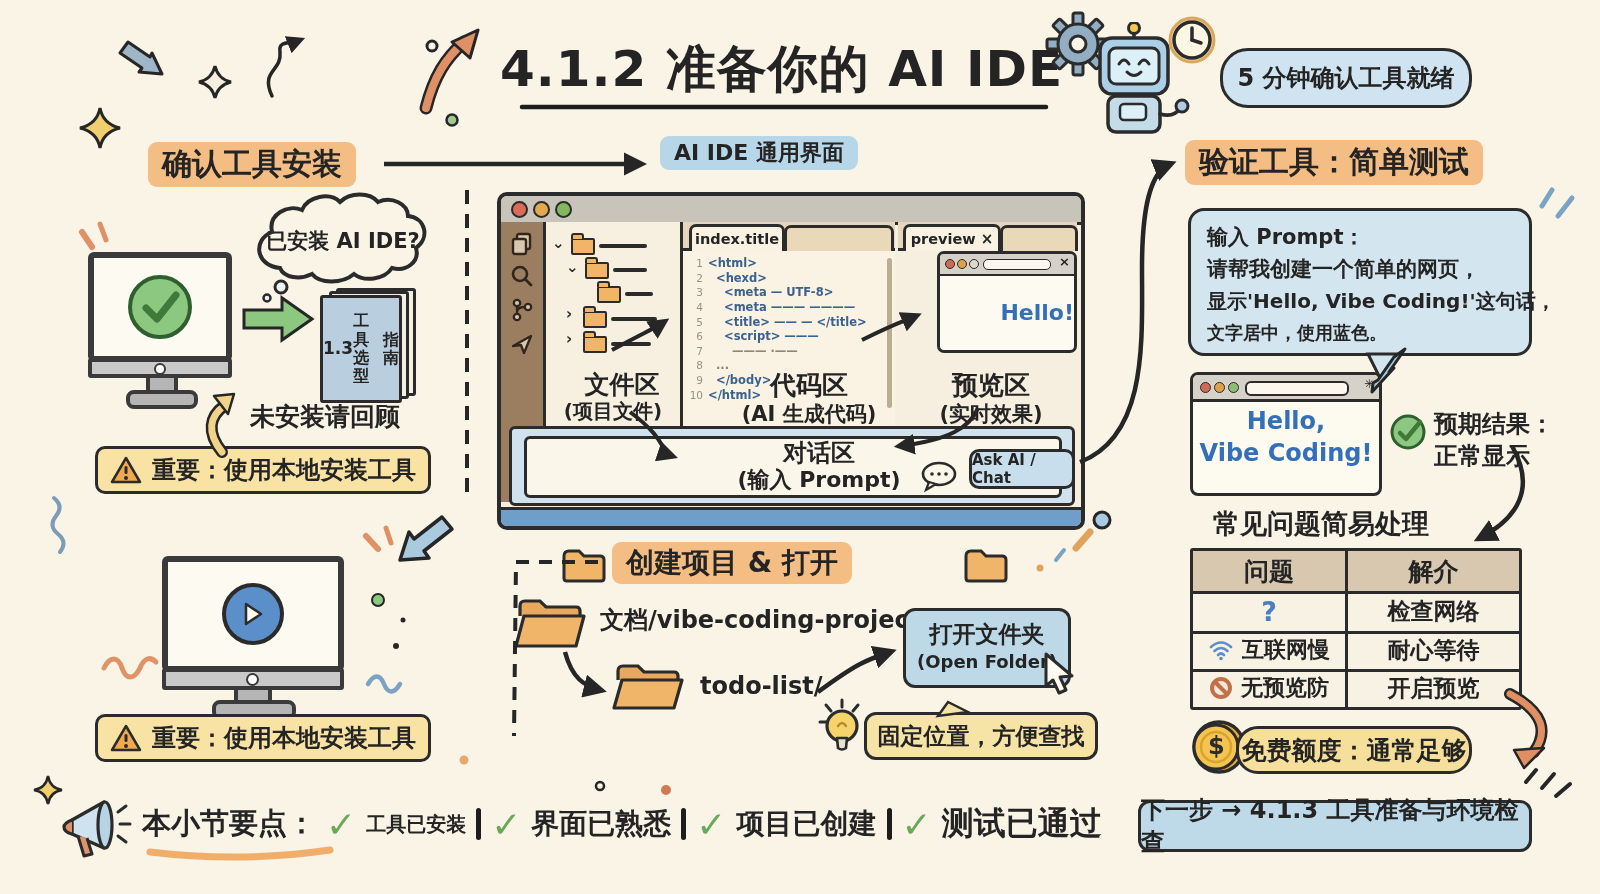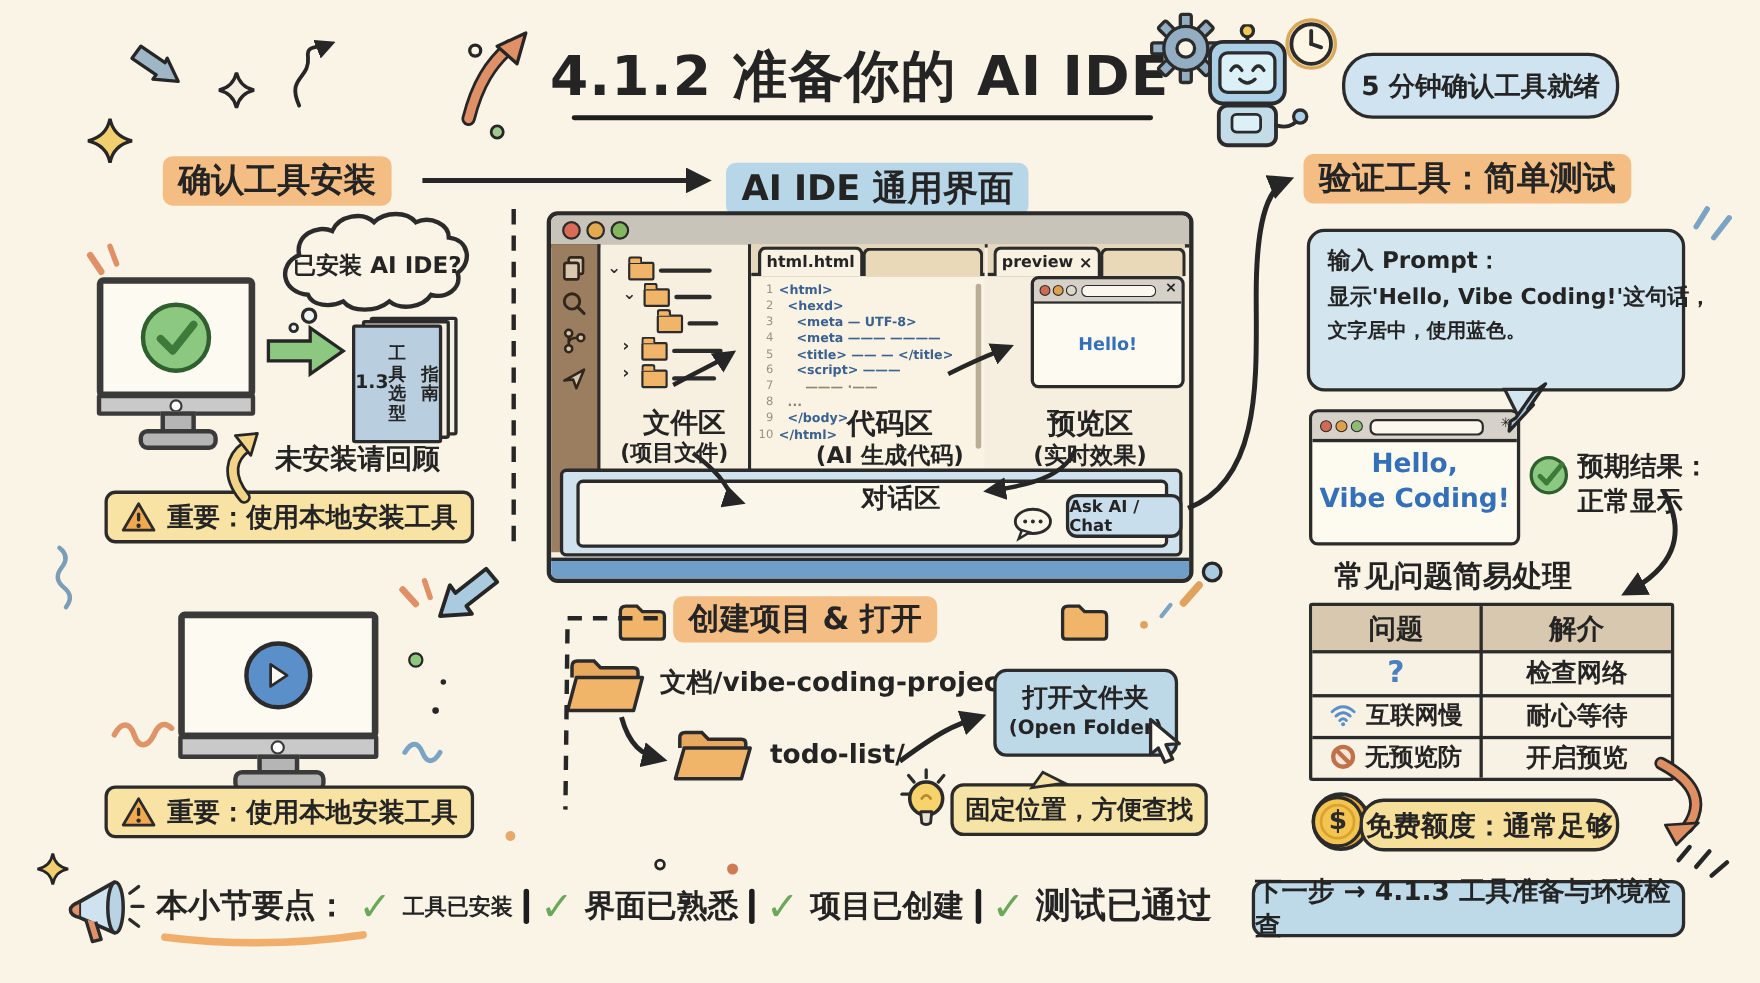--- a/index.html
+++ b/index.html
@@ -90,21 +90,21 @@
     <circle cx="26" cy="26" r="18" fill="#fdf6e3" stroke="#2b2b2b" stroke-width="3.5"></circle>
     <line x1="26" y1="26" x2="26" y2="14" stroke="#2b2b2b" stroke-width="3.5" stroke-linecap="round"></line>
     <line x1="26" y1="26" x2="35" y2="29" stroke="#2b2b2b" stroke-width="3.5" stroke-linecap="round"></line>
   </svg>
 
   <div class="abs inkbox ctr" style="left:1220px;top:48px;width:246px;height:54px;background:#cfe4f0;border-radius:28px;font-size:24px;">
     <span>5 分钟确认工具就绪</span>
   </div>
 
   <div class="abs hl hl-orange" style="left:148px;top:142px;font-size:30px;">确认工具安装</div>
-  <div class="abs hl hl-blue" style="left:660px;top:148px;font-size:32px;">AI IDE 通用界面</div>
+  <div class="abs hl hl-blue" style="left:660px;top:136px;font-size:22px;">AI IDE 通用界面</div>
   <div class="abs hl hl-orange" style="left:1185px;top:140px;font-size:30px;">验证工具：简单测试</div>
 
   <div class="abs ctr" style="left:262px;top:224px;width:162px;height:34px;font-size:21px;">
     <span>已安装 AI IDE?</span>
   </div>
 
   <div class="abs mon-frame ctr" style="left:88px;top:252px;width:132px;height:98px;">
     <svg width="72" height="72" viewBox="0 0 72 72">
       <circle cx="36" cy="36" r="30" fill="#8cc87f" stroke="#2f5f2f" stroke-width="4"></circle>
       <path d="M22,37 L33,48 L52,24" fill="none" stroke="#3e7a3a" stroke-width="7" stroke-linecap="round" stroke-linejoin="round"></path>
@@ -225,21 +225,21 @@
       <div class="tfolder" style="left:37px;top:114px;"></div>
       <div class="tdash" style="left:65px;top:120px;width:40px;"></div>
 
       <div class="abs zone-label-1" style="left:0;top:146px;width:152px;">文件区</div>
       <div class="abs zone-label-2" style="left:-4px;top:176px;width:142px;">(项目文件)</div>
     </div>
 
     <div class="editor">
       <div class="pane-tabbar">
         <div class="tab tab-active" style="left:6px;top:2px;width:90px;height:24px;">
-          <span>html.html</span>
+          <span>index.title</span>
         </div>
         <div class="tab tab-idle" style="left:101px;top:3px;width:104px;height:23px;"></div>
       </div>
       <div class="crow" style="top:34px;">
           <span class="cnum">1</span>
           <span class="ctext">&lt;html&gt;</span>
         </div>
       <div class="crow" style="top:48.6px;">
           <span class="cnum">2</span>
           <span class="ctext" style="padding-left:8px;">&lt;hexd&gt;</span>
@@ -291,31 +291,32 @@
       </div>
 
       <div class="abs inkbox" style="left:39px;top:29px;width:134px;height:96px;border-radius:7px;background:#fdfaf2;overflow:hidden;border-width:3px;">
         <div style="position:absolute;left:0;top:0;right:0;height:20px;background:#d5d1c8;border-bottom:2.5px solid #2b2b2b;">
           <div style="position:absolute;left:5px;top:5px;width:8px;height:8px;border-radius:50%;background:#cf6a55;border:1.5px solid #2b2b2b;"></div>
           <div style="position:absolute;left:17px;top:5px;width:8px;height:8px;border-radius:50%;background:#dfa04c;border:1.5px solid #2b2b2b;"></div>
           <div style="position:absolute;left:29px;top:5px;width:8px;height:8px;border-radius:50%;background:#ded8ca;border:1.5px solid #2b2b2b;"></div>
           <div style="position:absolute;left:43px;top:5px;width:66px;height:9px;background:#fbf7ee;border:1.8px solid #2b2b2b;border-radius:5px;"></div>
           <span style="position:absolute;right:4px;top:0px;font-size:13px;">×</span>
         </div>
-        <div class="ctr blue-text" style="position:absolute;left:0;top:20px;right:0;bottom:0;font-size:16px;">
+        <div class="ctr blue-text" style="position:absolute;left:0;top:20px;right:0;bottom:0;font-size:22px;justify-content:flex-end;">
           <span>Hello!</span>
         </div>
       </div>
       <div class="abs zone-label-1" style="left:20px;top:146px;width:146px;font-size:26px;">预览区</div>
       <div class="abs zone-label-2" style="left:14px;top:178px;width:158px;font-size:21px;">(实时效果)</div>
     </div>
 
     <div class="abs inkbox" style="left:8px;top:230px;width:560px;height:74px;background:#cfe2ee;border-radius:6px;border-width:3px;">
       <div class="abs inkbox" style="left:12px;top:7px;width:532px;height:56px;background:#fbf6ea;border-radius:6px;border-width:3px;">
         <div class="abs nowrap" style="left:142px;top:-2px;width:300px;text-align:center;font-size:24px;">对话区</div>
+        <div class="abs nowrap" style="left:122px;top:26px;width:340px;text-align:center;font-size:22px;">(输入 Prompt)</div>
         <svg class="abs" style="left:392px;top:22px;" width="42" height="32" viewBox="0 0 42 32">
           <ellipse cx="20" cy="13" rx="16" ry="11" fill="#fbf6ea" stroke="#2b2b2b" stroke-width="2.6"></ellipse>
           <path d="M10,21 L7,29 L17,23 Z" fill="#fbf6ea" stroke="#2b2b2b" stroke-width="2.2"></path>
           <circle cx="13" cy="13" r="1.8" fill="#2b2b2b"></circle>
             <circle cx="20" cy="13" r="1.8" fill="#2b2b2b"></circle>
             <circle cx="27" cy="13" r="1.8" fill="#2b2b2b"></circle>
         </svg>
         <div class="abs inkbox ctr" style="left:442px;top:10px;width:100px;height:34px;background:#c9deec;border-radius:10px;border-width:3px;font-size:15px;">
           <span>Ask AI / Chat</span>
         </div>
@@ -361,20 +362,21 @@
     <circle cx="26" cy="28" r="15" fill="#f6d36b" stroke="#2b2b2b" stroke-width="3.2"></circle>
     <path d="M21,40 L31,40 L30,50 Q26,53 22,50 Z" fill="#e8e2d2" stroke="#2b2b2b" stroke-width="2.6" stroke-linejoin="round"></path>
     <path d="M22,28 q4,-6 8,0" fill="none" stroke="#b58a2e" stroke-width="2.4" stroke-linecap="round"></path>
   </svg>
   <div class="abs inkbox ctr" style="left:864px;top:712px;width:228px;height:42px;background:#f6e3a6;border-radius:12px;border-width:3px;font-size:23px;">
     <span>固定位置，方便查找</span>
   </div>
 
   <div class="abs inkbox" style="left:1188px;top:208px;width:344px;height:148px;background:#d3e6f0;border-radius:16px;padding:10px 0 0 16px;box-sizing:border-box;">
     <div class="nowrap" style="font-size:21px;line-height:32px;">输入 Prompt：</div>
+    <div class="nowrap" style="font-size:21px;line-height:32px;">请帮我创建一个简单的网页，</div>
     <div class="nowrap" style="font-size:20px;line-height:32px;">显示'Hello, Vibe Coding!'这句话，</div>
     <div class="nowrap" style="font-size:18px;line-height:32px;">文字居中，使用蓝色。</div>
   </div>
 
   <div class="abs inkbox" style="left:1190px;top:372px;width:186px;height:118px;background:#fdfaf0;border-radius:8px;overflow:hidden;">
     <div style="position:absolute;left:0;top:0;right:0;height:24px;background:#d6d2c9;border-bottom:3px solid #2b2b2b;">
       <div style="position:absolute;left:7px;top:7px;width:9px;height:9px;border-radius:50%;background:#cf6a55;border:1.8px solid #2b2b2b;"></div>
       <div style="position:absolute;left:21px;top:7px;width:9px;height:9px;border-radius:50%;background:#dfa04c;border:1.8px solid #2b2b2b;"></div>
       <div style="position:absolute;left:35px;top:7px;width:9px;height:9px;border-radius:50%;background:#8fbc74;border:1.8px solid #2b2b2b;"></div>
       <div style="position:absolute;left:52px;top:6px;width:100px;height:11px;background:#fbf7ee;border:2px solid #2b2b2b;border-radius:6px;"></div>

